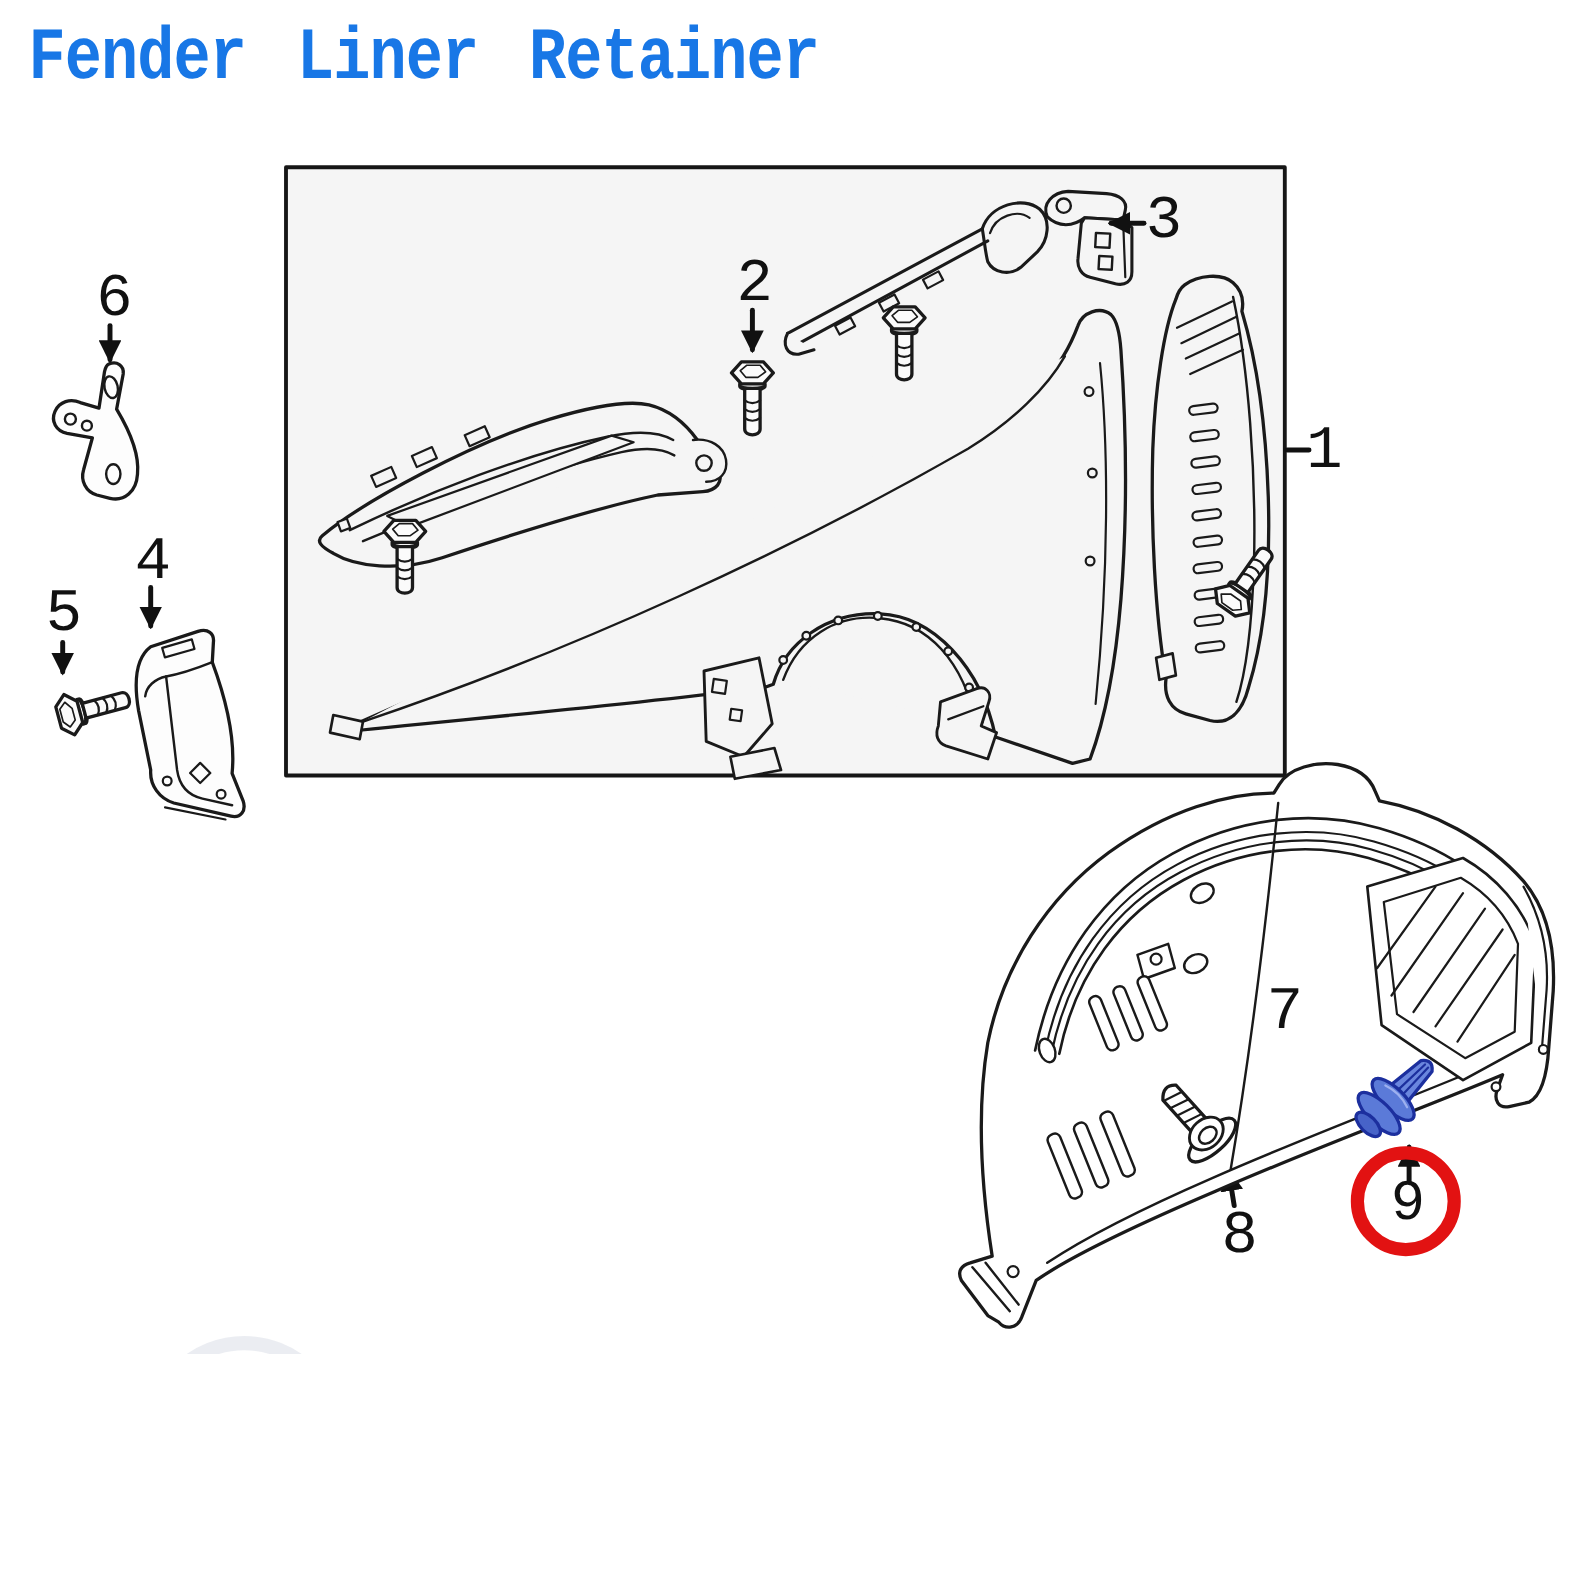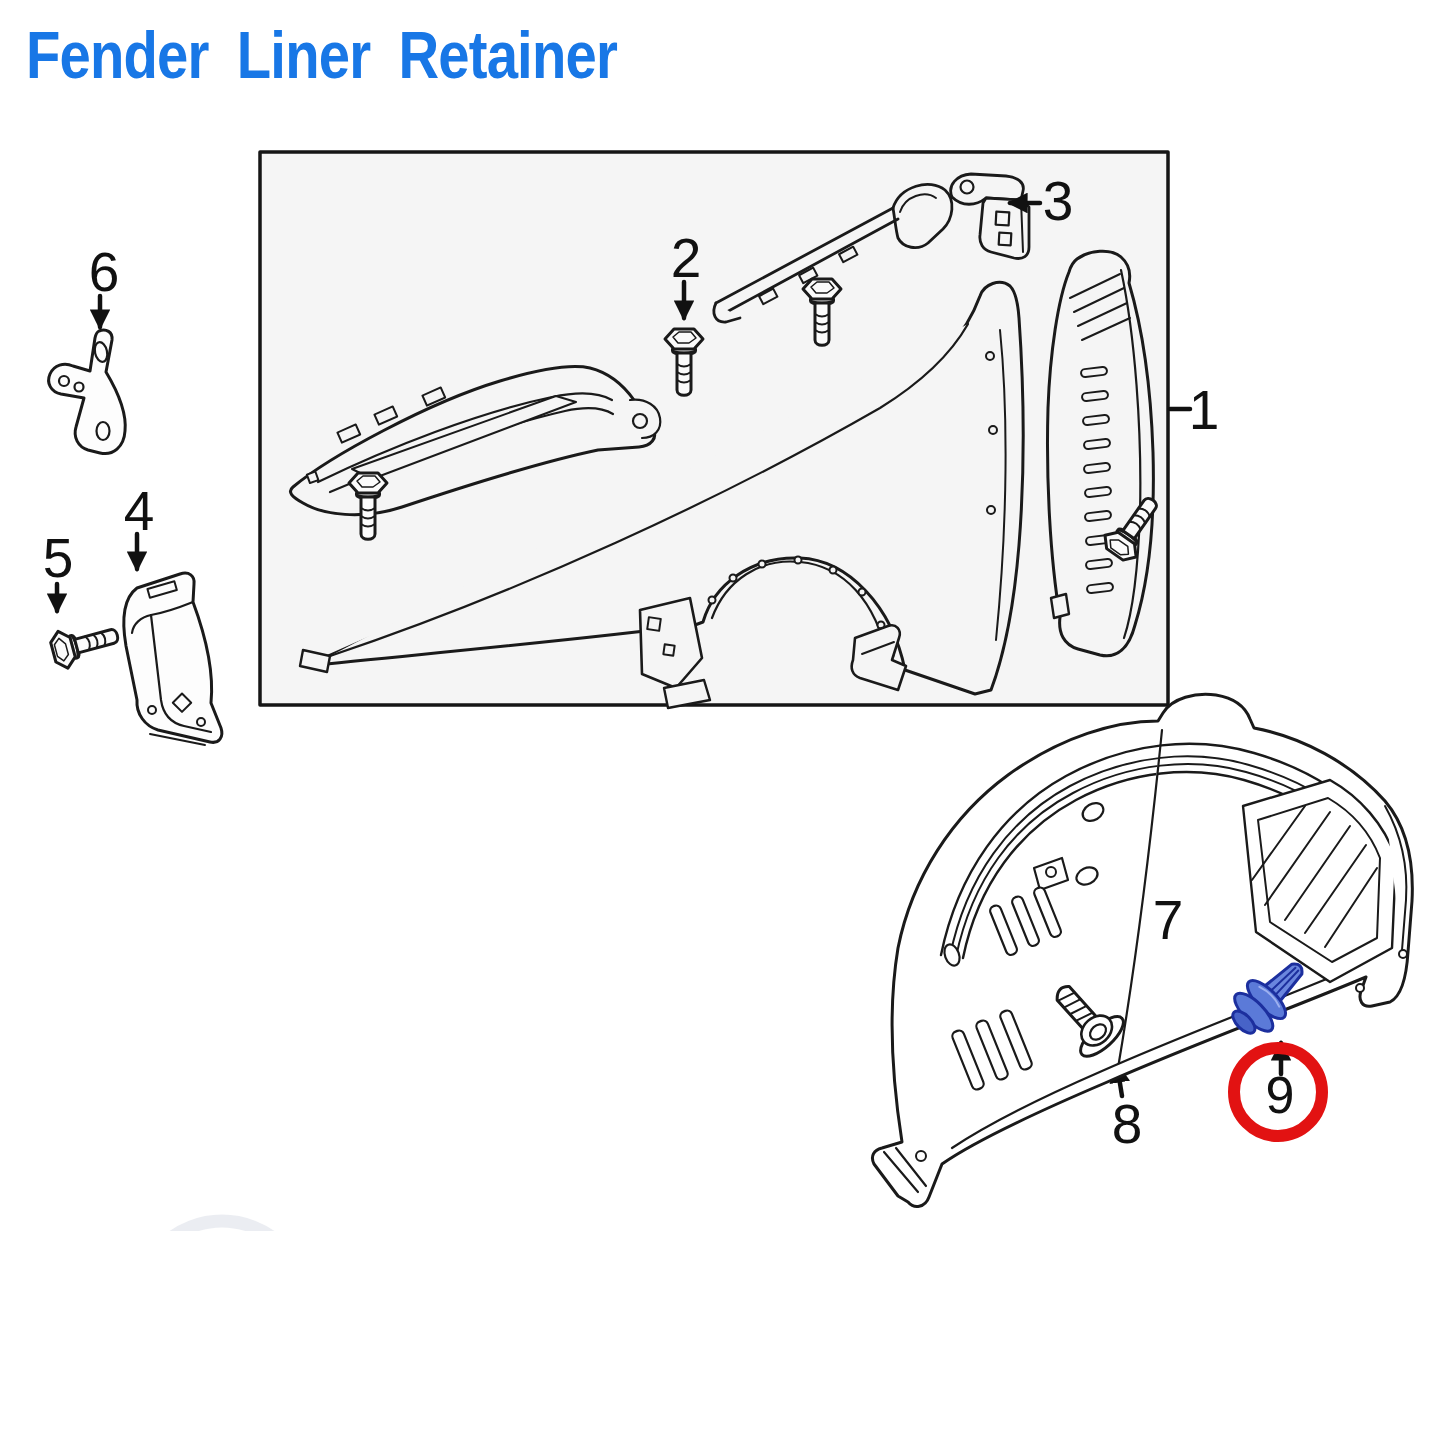--- a/index.html
+++ b/index.html
@@ -1,17 +1,17 @@
 <!DOCTYPE html>
 <html><head>
 <meta charset="utf-8">
 <style>
   html,body{margin:0;padding:0;background:#fff;}
   .stage{position:relative;width:1445px;height:1231px;background:#ffffff;overflow:hidden;
-         font-family:Liberation Sans, sans-serif;}
+         font-family:Liberation Mono, monospace;}
   .title{position:absolute;left:26px;top:16px;margin:0;font-size:67px;font-weight:700;
          color:#1877e6;letter-spacing:-1px;word-spacing:16px;transform:scaleX(0.84);
          transform-origin:left top;white-space:nowrap;z-index:3;}
   svg.art{position:absolute;left:0;top:0;z-index:2;pointer-events:none;}
   .callout{position:absolute;transform:translate(-50%,-50%);font-size:55px;font-weight:400;
            color:#111;z-index:3;line-height:1;}
   #cl1{left:1204px;top:410px;}
   #cl2{left:686px;top:258px;}
   #cl3{left:1058px;top:201px;}
   #cl4{left:139px;top:511px;}

